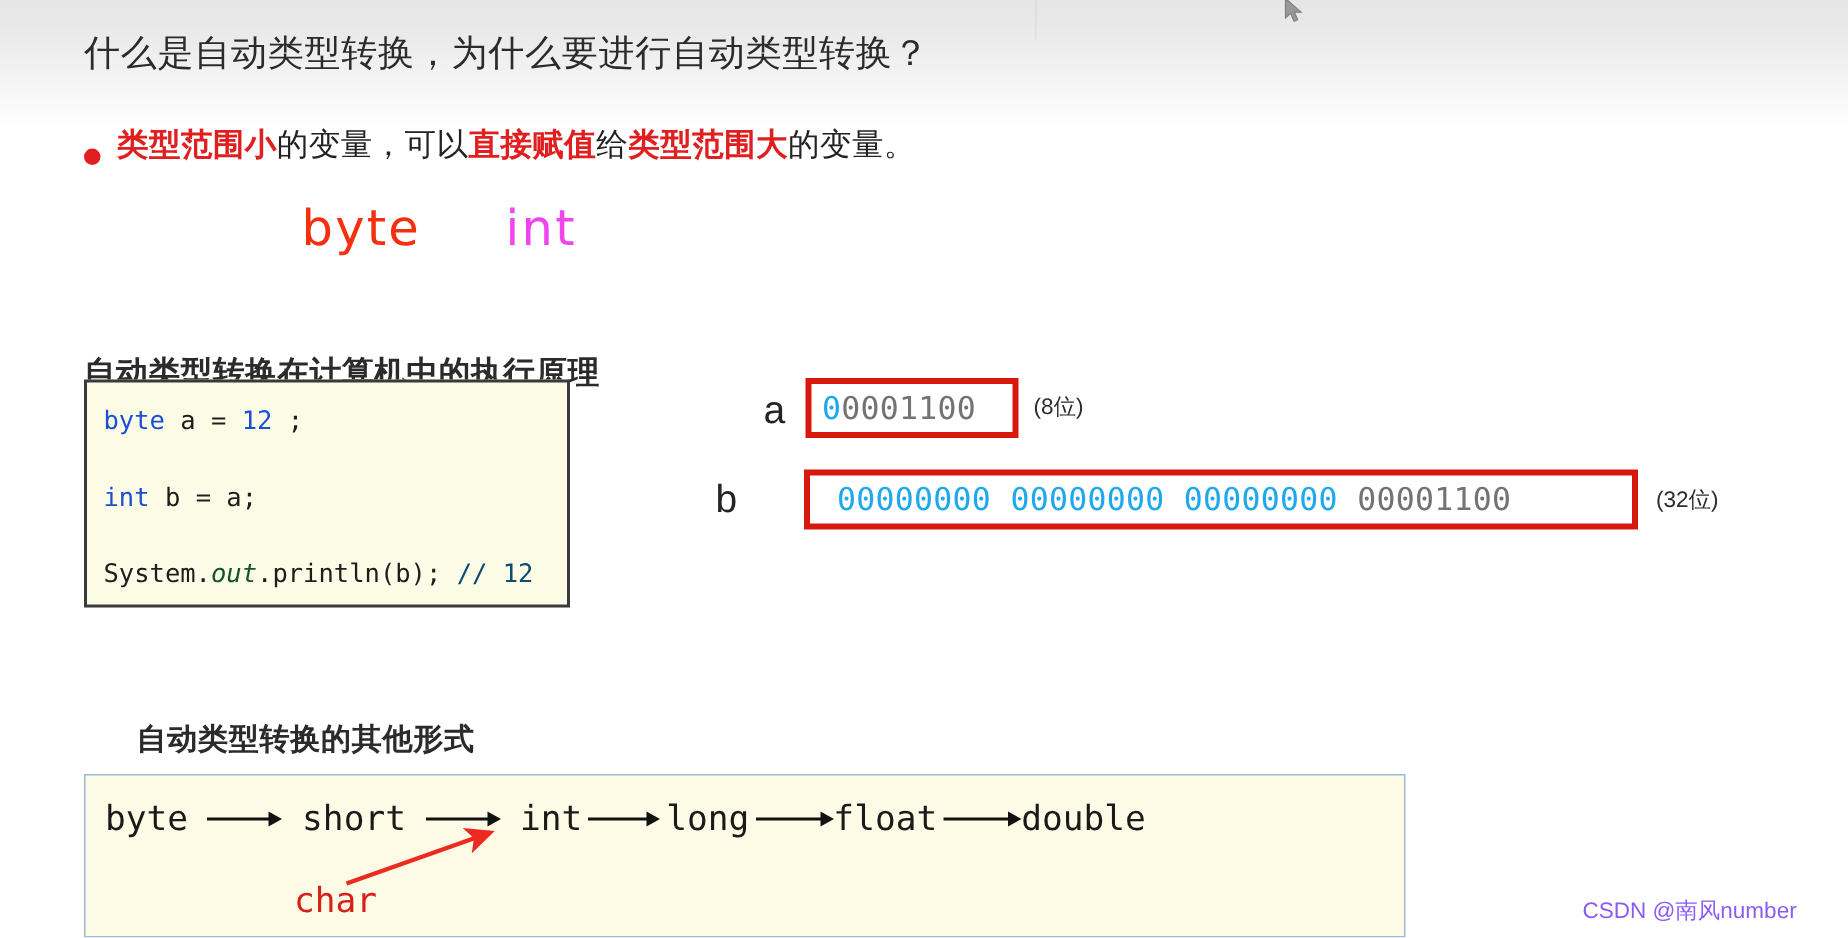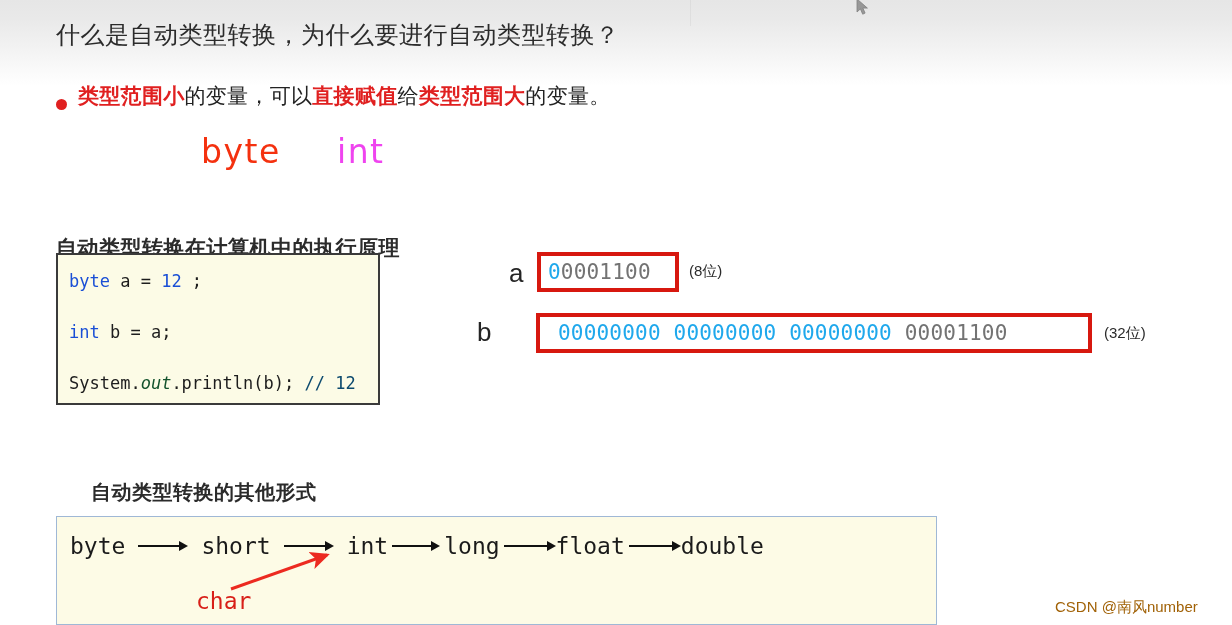--- a/index.html
+++ b/index.html
@@ -238,21 +238,21 @@
     width: 145px; height: 44px;
     pointer-events: none;
   }
 
   
   .watermark {
     position: absolute;
     left: 1055px; top: 598px;
     font-family: "Liberation Sans", sans-serif;
     font-size: 15px;
-    color: #a16207;
+    color: #8b5cf6;
     white-space: nowrap;
   }
 </style>
 </head>
 <body>
 
 <div class="top-band"></div>
 <div class="top-band-divider"></div>
 
 <svg class="mouse-cursor" viewBox="0 0 14 18">

